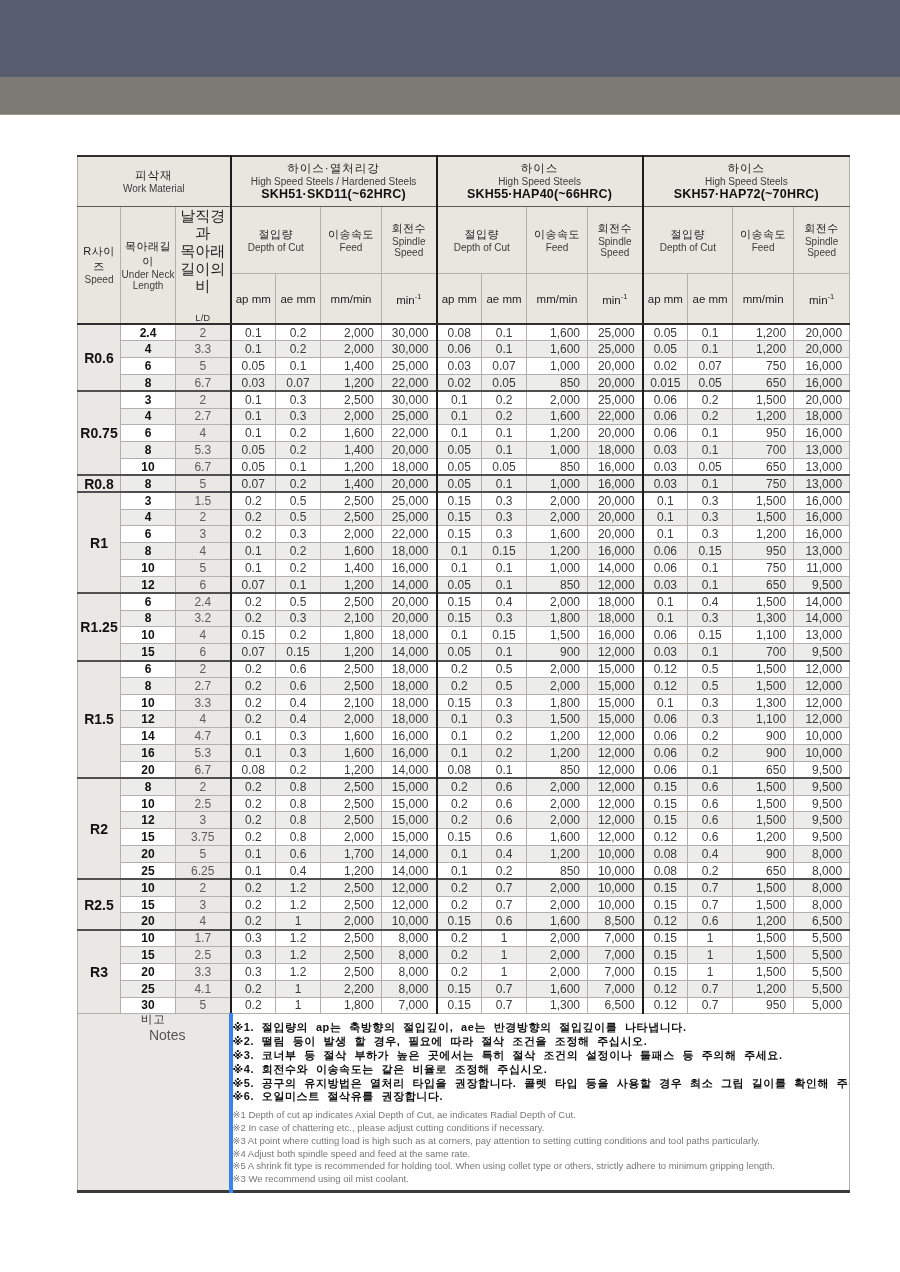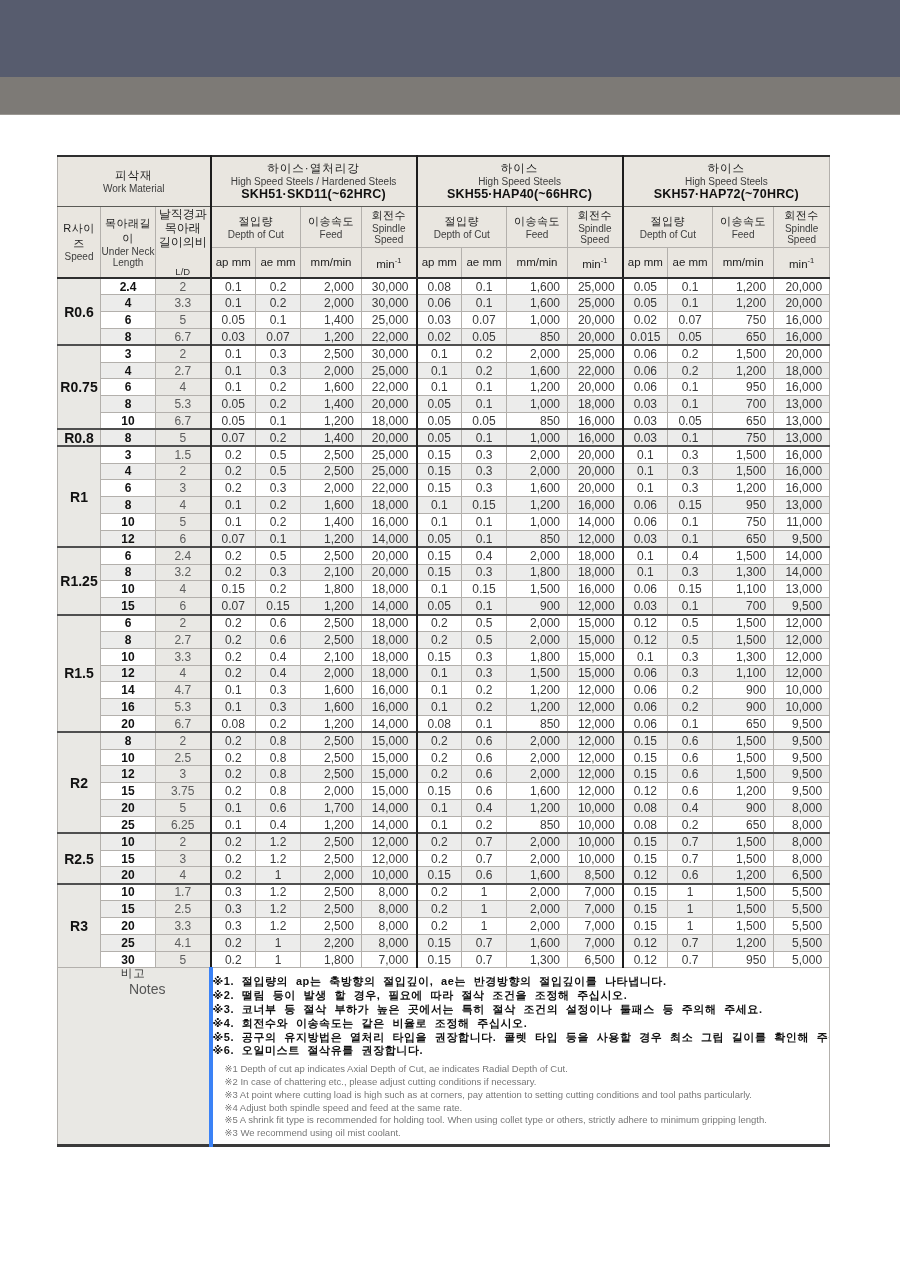--- a/index.html
+++ b/index.html
@@ -6,36 +6,36 @@
   html,body { background:#fff; }
   body {
     width:900px; height:1272px; position:relative;
     font-family:"Liberation Sans","DejaVu Sans",sans-serif;
     color:#333; overflow:hidden;
   }
   .band-top { position:absolute; left:0; top:0; width:900px; height:77px; background:#575c6e; }
   .band-sub { position:absolute; left:0; top:77px; width:900px; height:38px; background:#7d7a76; border-bottom:1px solid #9a9792; }
 
   table.cond {
-    position:absolute; left:57px; top:155px; width:772px;
+    position:absolute; left:77px; top:155px; width:772px;
     border-collapse:collapse; table-layout:fixed;
     border-top:2px solid #2e2e2e; border-left:1px solid #4a4a4a; border-right:1px solid #4a4a4a;
     border-bottom:3px solid #3a3a3a;
   }
   th, td { border:1px solid #b3b0ac; overflow:hidden; }
   thead th { background:#e9e6e0; font-weight:normal; vertical-align:middle; text-align:center; }
   tr.hrowA th { height:50px; border-bottom:1px solid #5a5a56; }
   tr.hrowB th { height:38px; }
   tr.hrowC th { height:28px; font-size:11.5px; color:#222; border-bottom:2px solid #2e2e2e;margin-top:42px; }
   th.left-head { border-bottom:2px solid #2e2e2e; }
   .hk  { display:block; font-size:11.5px; color:#1c1c1c; letter-spacing:1px; }
   .he  { display:block; font-size:10px;   color:#3d3d3d; }
   .hg  { display:block; font-size:12.5px; color:#111; font-weight:bold; letter-spacing:.2px; }
   .hk2 { display:block; font-size:11px;   color:#1c1c1c; letter-spacing:.5px; }
-  .hsm { display:block; font-size:12px;  color:#1c1c1c; line-height:1.18; }
+  .hsm { display:block; font-size:15px;  color:#1c1c1c; line-height:1.18; }
   .ld-lab { display:block; font-size:9.5px; color:#333; margin-top:17px; }
   sup { font-size:7.5px; }
 
   
   .gl { border-left:2px solid #1c1c1c !important; }
 
   tbody td { height:16.83px; font-size:12px; line-height:1; vertical-align:middle; color:#3a3a3a; background:#fff; }
   td.c-radius { background:#e9e8e4; font-weight:bold; font-size:14px; color:#111; text-align:center; }
   td.c-len    { font-weight:bold; font-size:12px; color:#111; text-align:center; }
   td.c-ld     { background:#e9e8e4; color:#5c5c5c; text-align:center; }
@@ -43,21 +43,21 @@
   td.num-r { text-align:right; padding-right:7px; }
   tr.alt td.c-len, tr.alt td.c-val { background:#ececeb; }
   tr.grp-top td { border-top:2px solid #4f4f4f; }
 
   tr.notes-row td { vertical-align:top; }
   td.notes-label { background:#e9e8e4; height:178px; text-align:center; vertical-align:middle; border-right:4px solid #3b82f6; }
   .nl-ko { display:block; font-size:11.5px; color:#333; letter-spacing:1px; }
   .nl-en { display:block; font-size:14px; color:#555; margin-top:2px;margin-left:28px; }
   td.notes-body { padding:7px 4px 4px 0; background:#fff; }
   .note-ko { font-size:11px; font-weight:bold; color:#111; line-height:13.8px; letter-spacing:.6px; word-spacing:4px; white-space:nowrap; }
-  .notes-en-wrap { margin-top:5px;margin-left:12px; }
+  .notes-en-wrap { margin-top:5px; }
   .note-en { font-size:9.5px; color:#777; line-height:12.8px; white-space:nowrap; }
 </style>
 </head>
 <body>
 
 <div class="band-top"></div>
 <div class="band-sub"></div>
 
 <table class="cond">
   <colgroup>

